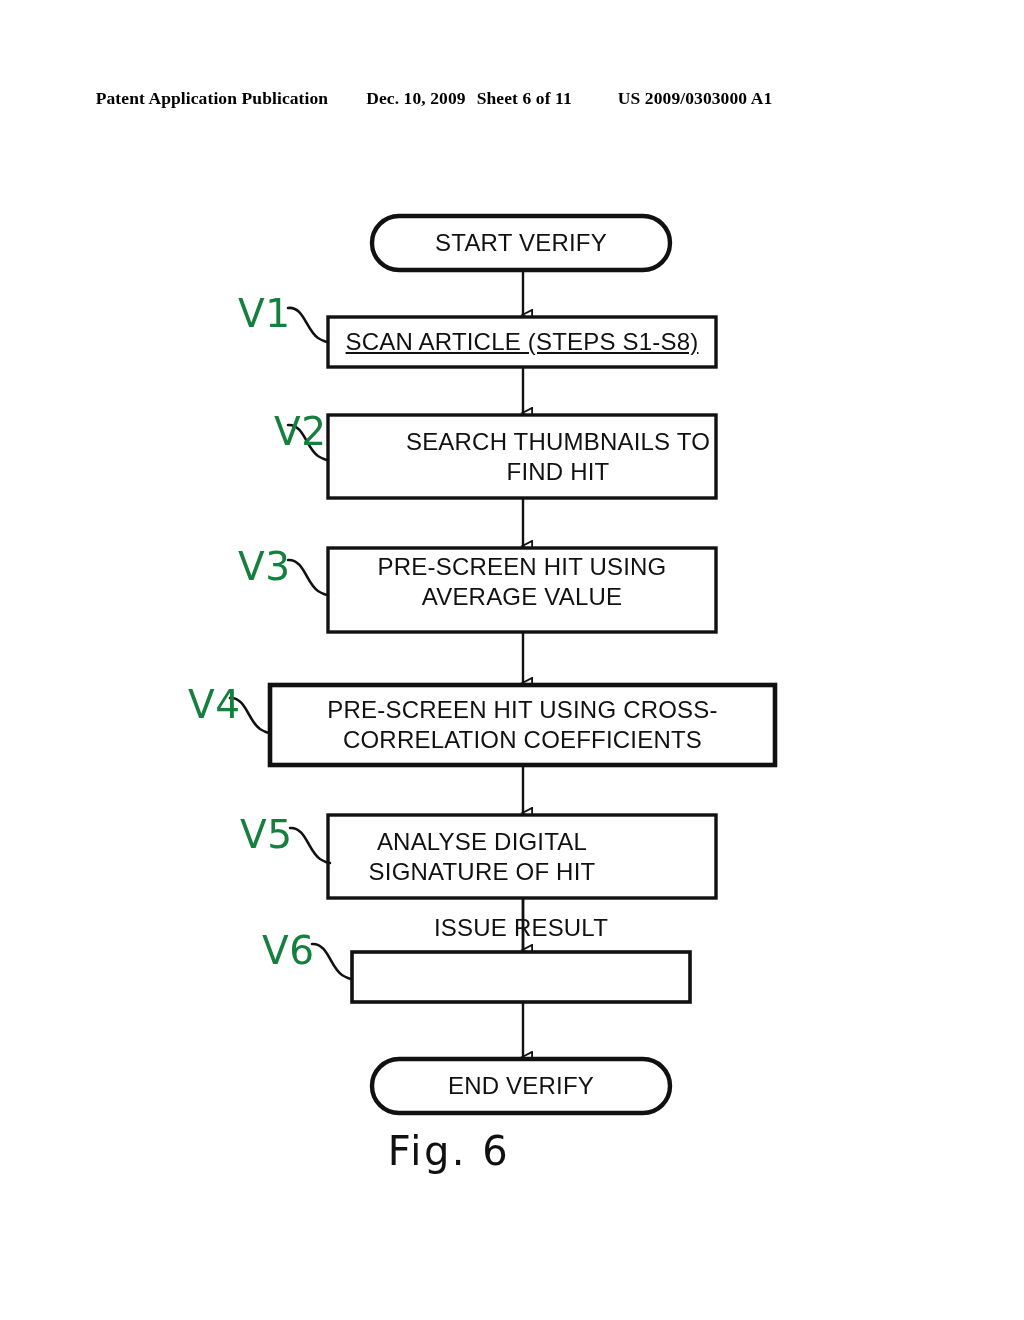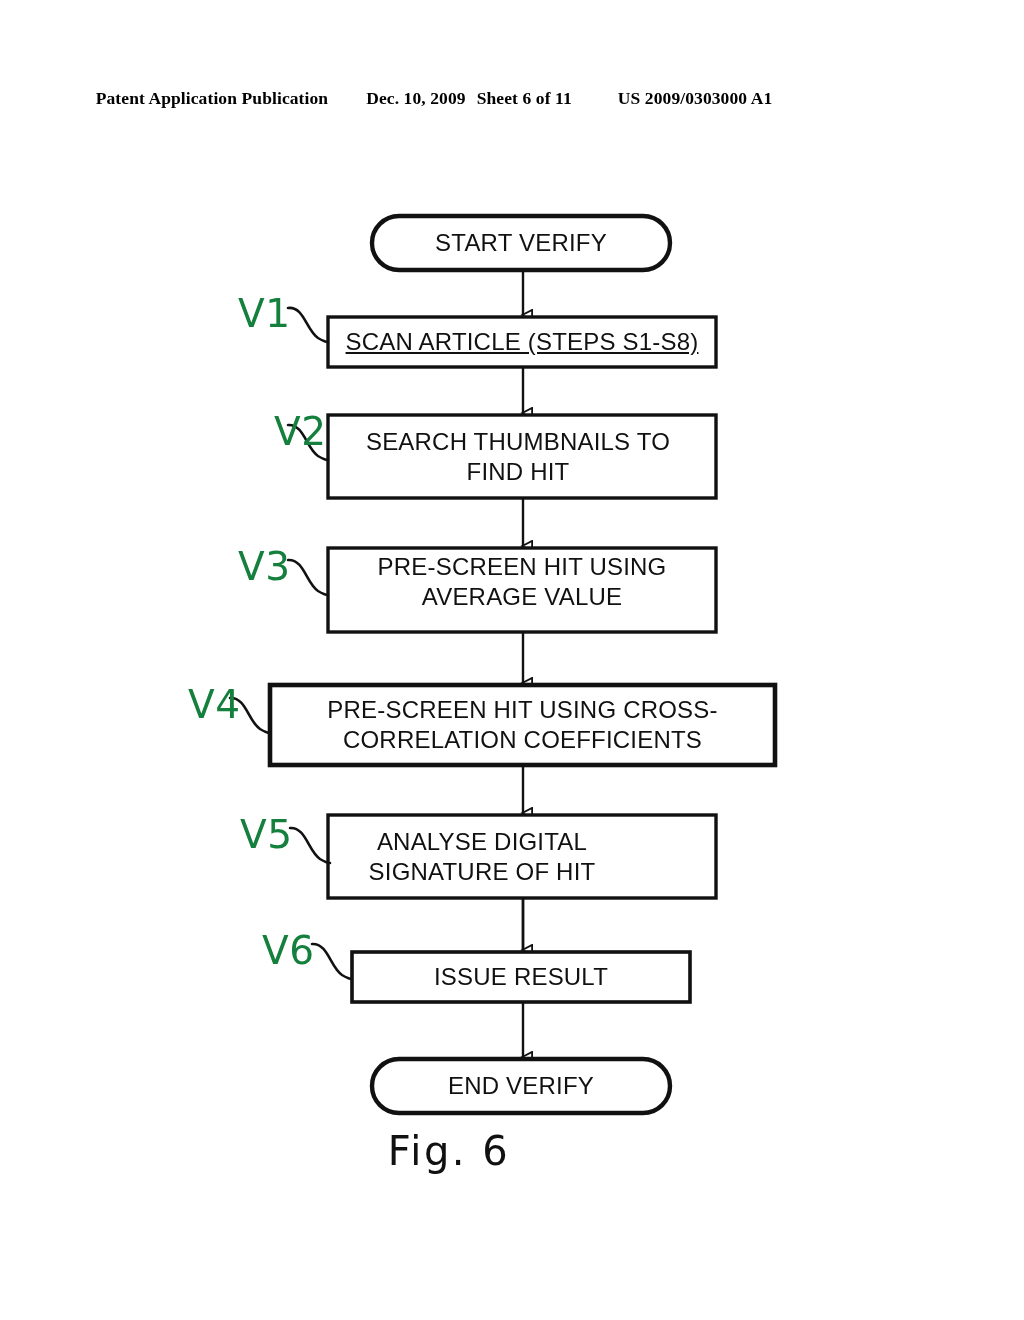--- a/index.html
+++ b/index.html
@@ -152,33 +152,33 @@
 
   <g>
     <rect x="372" y="1059" width="298" height="54" rx="27" ry="27" fill="#ffffff" stroke="#111111" stroke-width="4.4"></rect>
   </g>
 </svg>
 
 <div class="node-label" style="left:372px; top:216px; width:298px; height:54px;">START VERIFY</div>
 
 <div class="node-label" style="left:328px; top:317px; width:388px; height:50px;text-decoration:underline;">SCAN ARTICLE (STEPS S1-S8)</div>
 
-<div class="node-label" style="left:328px; top:415px; width:380px; height:83px;">SEARCH THUMBNAILS TO
+<div class="node-label" style="left:328px; top:415px; width:380px; height:83px;padding-left:40px;">SEARCH THUMBNAILS TO
 FIND HIT</div>
 
 <div class="node-label" style="left:328px; top:548px; width:388px; height:68px;">PRE-SCREEN HIT USING
 AVERAGE VALUE</div>
 
 <div class="node-label" style="left:270px; top:685px; width:505px; height:80px;">PRE-SCREEN HIT USING CROSS-
 CORRELATION COEFFICIENTS</div>
 
 <div class="node-label" style="left:328px; top:815px; width:308px; height:83px;">ANALYSE DIGITAL
 SIGNATURE OF HIT</div>
 
-<div class="node-label" style="left:352px; top:952px; width:338px; height:50px;">ISSUE RESULT</div>
+<div class="node-label" style="left:352px; top:903px; width:338px; height:50px;">ISSUE RESULT</div>
 
 <div class="node-label" style="left:372px; top:1059px; width:298px; height:54px;">END VERIFY</div>
 
 <div class="ref-label" style="left:238px; top:291px;">V1</div>
 
 <div class="ref-label" style="left:238px; top:409px;margin-left:36px;">V2</div>
 
 <div class="ref-label" style="left:238px; top:544px;">V3</div>
 
 <div class="ref-label" style="left:188px; top:682px;">V4</div>

